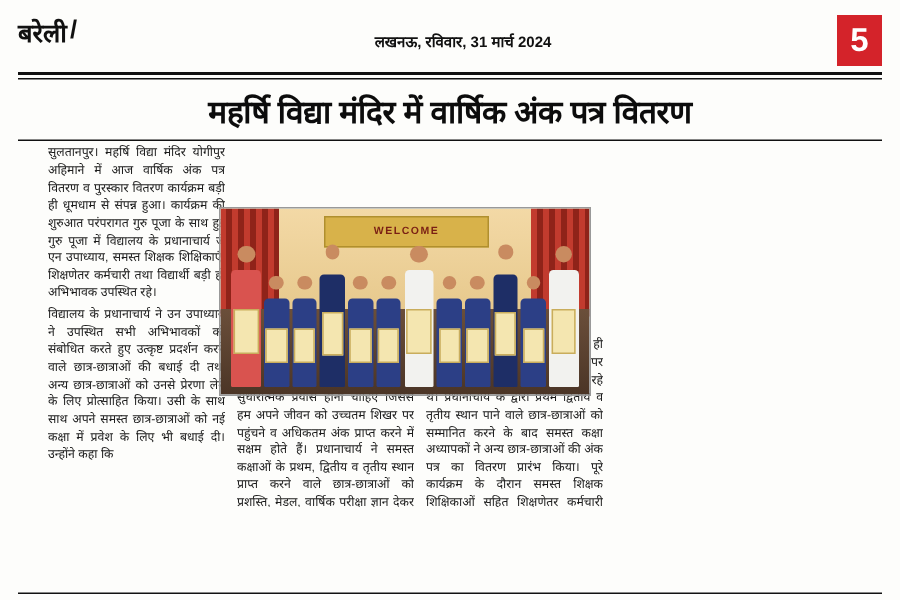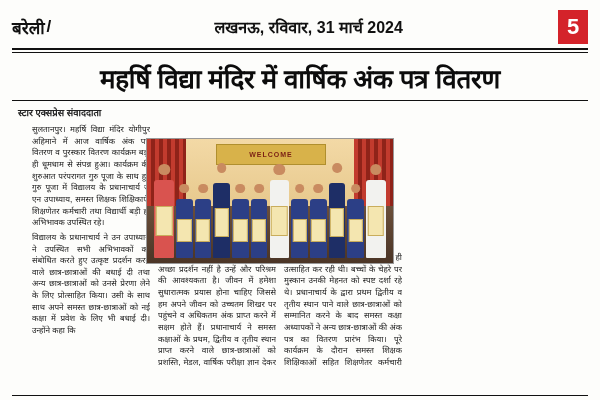--- a/index.html
+++ b/index.html
@@ -25,41 +25,41 @@
   
   .masthead {
     position: relative;
     display: flex;
     align-items: stretch;
     height: 34px;
     margin-bottom: 4px;
   }
   .edition-block {
     display: flex;
-    align-items: center;
+    align-items: flex-start;
     font-family: "Liberation Sans", sans-serif;
     font-weight: bold;
     font-size: 17px;
     color: #111;
     letter-spacing: 0px;
     padding-right: 6px;
     white-space: nowrap;
   }
   .edition-sep {
     color: #111;
     font-weight: bold;
     padding: 0 2px;
   }
   .masthead-middle {
     flex: 1;
     display: flex;
     align-items: center;
     justify-content: center;
     font-family: "Liberation Sans", sans-serif;
-    font-size: 16px;
+    font-size: 10px;
     font-weight: bold;
     color: #111;
     white-space: nowrap;
   }
   .page-number-box {
     width: 30px;
     background: #d4232a;
     color: #ffffff;
     font-family: "Liberation Sans", sans-serif;
     font-weight: bold;
@@ -75,21 +75,21 @@
   }
   .rule-thin {
     border-top: 1px solid #111;
     margin: 1.5px 0 0 0;
   }
 
   
   .headline {
     font-family: "Liberation Sans", sans-serif;
     font-weight: bold;
-    font-size: 26px;
+    font-size: 21px;
     line-height: 1.35;
     color: #0c0c0c;
     text-align: center;
     padding: 9px 4px 2px 4px;
     letter-spacing: -0.2px;
   }
   .headline .line2 { display: block; }
 
   .byline {
     font-family: "Liberation Sans", sans-serif;
@@ -247,21 +247,20 @@
 
   <div class="rule-thick"></div>
   <div class="rule-thin"></div>
 
   <div class="headline">
     <span>महर्षि विद्या मंदिर में वार्षिक अंक पत्र वितरण</span>
   </div>
 
   <div class="rule-thin"></div>
 
-  <div class="byline">स्टार एक्सप्रेस संवाददाता</div>
 
   <div class="body-wrap">
     <div class="col col-1">
       <p class="drop-start">सुलतानपुर। महर्षि विद्या मंदिर योगीपुर अहिमाने में आज वार्षिक अंक पत्र वितरण व पुरस्कार वितरण कार्यक्रम बड़ी ही धूमधाम से संपन्न हुआ। कार्यक्रम की शुरुआत परंपरागत गुरु पूजा के साथ हुई गुरु पूजा में विद्यालय के प्रधानाचार्य जे एन उपाध्याय, समस्त शिक्षक शिक्षिकाएं, शिक्षणेतर कर्मचारी तथा विद्यार्थी बड़ी ही अभिभावक उपस्थित रहे।</p>
       <p>विद्यालय के प्रधानाचार्य ने उन उपाध्याय ने उपस्थित सभी अभिभावकों को संबोधित करते हुए उत्कृष्ट प्रदर्शन करने वाले छात्र-छात्राओं की बधाई दी तथा अन्य छात्र-छात्राओं को उनसे प्रेरणा लेने के लिए प्रोत्साहित किया। उसी के साथ साथ अपने समस्त छात्र-छात्राओं को नई कक्षा में प्रवेश के लिए भी बधाई दी। उन्होंने कहा कि</p>
     </div>
     <div class="col col-2">
       <p>जिन छात्र-छात्राओं के अंक कम हैं या अच्छा प्रदर्शन नहीं है उन्हें और परिश्रम की आवश्यकता है। जीवन में हमेशा सुधारात्मक प्रयास होना चाहिए जिससे हम अपने जीवन को उच्चतम शिखर पर पहुंचने व अधिकतम अंक प्राप्त करने में सक्षम होते हैं। प्रधानाचार्य ने समस्त कक्षाओं के प्रथम, द्वितीय व तृतीय स्थान प्राप्त करने वाले छात्र-छात्राओं को प्रशस्ति, मेडल, वार्षिक परीक्षा ज्ञान देकर उत्साहवर्धन किया। इस</p>
     </div>
     <div class="col col-3">

